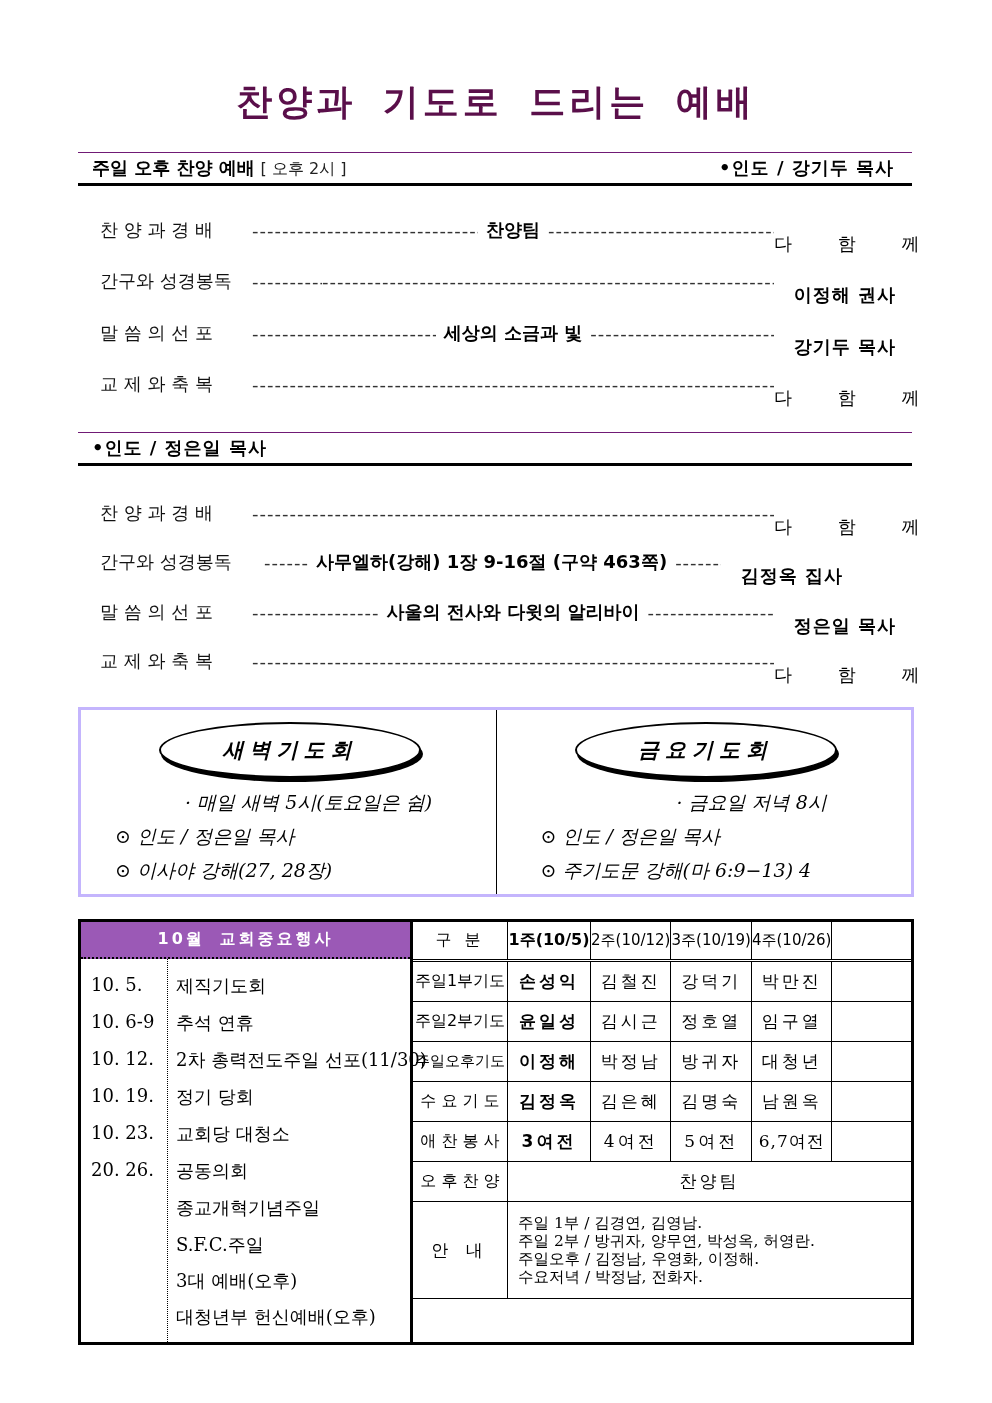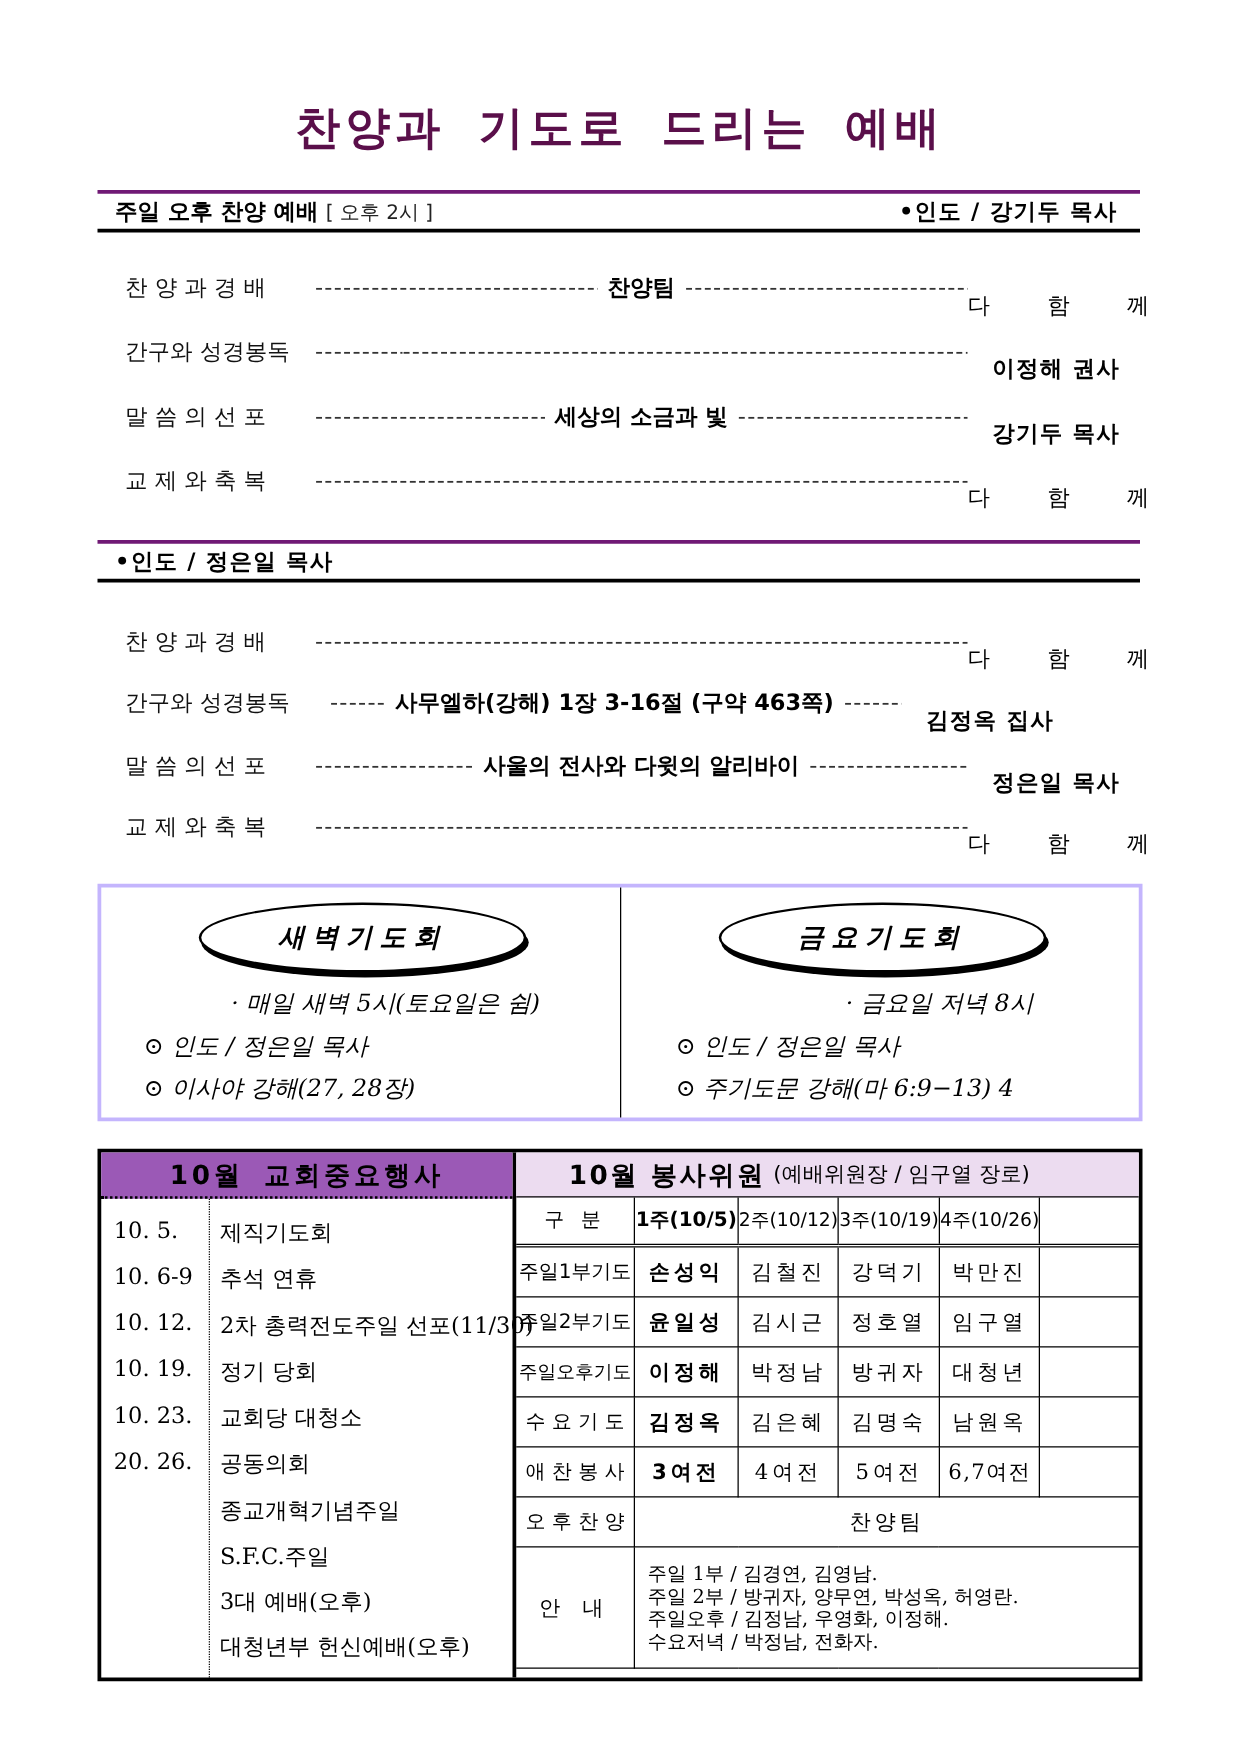--- a/index.html
+++ b/index.html
@@ -1,36 +1,36 @@
 <!DOCTYPE html>
 <html><head>
 <meta charset="utf-8">
 <style>
   html,body{margin:0;padding:0;background:#fff;}
   body{width:992px;height:1403px;position:relative;font-family:"DejaVu Sans","Liberation Sans",sans-serif;color:#000;overflow:hidden;}
   .title{position:absolute;left:0;width:992px;top:78px;text-align:center;font-size:36px;font-weight:bold;color:#5a0f4a;letter-spacing:4px;word-spacing:10px;}
-  .sec-head{position:absolute;left:78px;width:834px;height:34px;border-top:3px solid #701a75;border-bottom:3px solid #000;display:flex;align-items:center;justify-content:space-between;box-sizing:border-box;padding:0 18px 0 14px;font-size:18px;}
+  .sec-head{position:absolute;left:78px;width:834px;height:34px;border-top:1px solid #701a75;border-bottom:3px solid #000;display:flex;align-items:center;justify-content:space-between;box-sizing:border-box;padding:0 18px 0 14px;font-size:18px;}
   .sec-head .l b{font-weight:bold;}
   .sec-head .l span.sub{font-weight:normal;font-size:16px;color:#222;}
   .sec-head .r{font-weight:bold;letter-spacing:1px;}
   .row{position:absolute;left:100px;width:796px;height:30px;display:flex;align-items:center;font-size:18px;white-space:nowrap;}
   .row .lab{width:152px;letter-spacing:0px;color:#111;}
   .row .dash{flex:1;overflow:hidden;color:#333;letter-spacing:1px;}
   .row .mid{font-weight:bold;padding:0 8px;}
   .row .who{width:122px;text-align:right;font-weight:bold;letter-spacing:1px;margin-top:27px;}
   .row .who.normal{font-weight:normal;letter-spacing:20px;}
   .dash::before{content:"--------------------------------------------------------------------------------------------------------------------------------------------";}
   .box2{position:absolute;left:78px;top:707px;width:836px;height:190px;border:3px solid #c4b5fd;box-sizing:border-box;display:flex;font-style:italic;}
   .box2 .half{flex:1;position:relative;}
   .box2 .half:first-child{border-right:1.5px solid #000;}
   .oval{position:absolute;left:78px;top:12px;width:258px;height:52px;border:2px solid #000;border-radius:50%;box-shadow:2px 4px 0 #000;display:flex;align-items:center;justify-content:center;font-weight:bold;font-size:21px;letter-spacing:6px;background:#fff;}
   .box2 .line{position:absolute;font-family:"DejaVu Serif","Liberation Serif",serif;font-size:19px;white-space:nowrap;}
   .t3{position:absolute;left:78px;top:919px;width:836px;height:426px;border:3px solid #000;box-sizing:border-box;}
   .left-col{position:absolute;left:0;top:0;width:332px;height:100%;border-right:3px solid #000;box-sizing:border-box;}
-  .left-head{height:35px;background:#9b59b6;color:#000000;font-weight:bold;font-size:21px;display:flex;align-items:center;justify-content:center;letter-spacing:3px;word-spacing:6px;border-bottom:2px dotted #000;}
+  .left-head{height:35px;background:#9b59b6;color:#ffffff;font-weight:bold;font-size:16px;display:flex;align-items:center;justify-content:center;letter-spacing:3px;word-spacing:6px;border-bottom:2px dotted #000;}
   .ev{position:absolute;font-family:"DejaVu Serif","Liberation Serif",serif;font-size:18px;white-space:nowrap;}
   .vdot{position:absolute;left:86px;top:37px;bottom:0;border-left:1.5px dotted #000;}
   .right-col{position:absolute;left:332px;top:0;right:0;height:100%;}
   .right-head{height:35px;background:#ecdcf0;display:flex;align-items:center;padding-left:42px;font-size:21px;font-weight:bold;letter-spacing:2px;border-bottom:1.5px solid #000;white-space:nowrap;}
   .right-head .sub{font-weight:normal;font-size:17px;letter-spacing:0;margin-left:6px;}
   table.sv{border-collapse:collapse;width:100%;font-size:17px;}
   table.sv td{border:1px solid #000;height:39px;text-align:center;white-space:nowrap;padding:0;}
   table.sv tr:first-child td{border-top:none;height:37px;}
   table.sv tr.hdr td{border-bottom:3px double #000;}
   table.sv td:first-child{border-left:none;width:94px;font-size:16px;}
@@ -80,21 +80,21 @@
 </div>
 
 <div class="row" style="top:498px;">
   <span class="lab">찬 양 과   경 배</span>
   <span class="dash"></span>
   <span class="who normal">다  함  께</span>
 </div>
 <div class="row" style="top:547px;">
   <span class="lab">간구와 성경봉독</span>
   <span class="dash" style="max-width:44px;margin-left:12px"></span>
-  <span class="mid">사무엘하(강해) 1장 3-16절 (구약 463쪽)</span>
+  <span class="mid">사무엘하(강해) 1장 9-16절 (구약 463쪽)</span>
   <span class="dash" style="max-width:46px"></span>
   <span class="who">김정옥 집사</span>
 </div>
 <div class="row" style="top:597px;">
   <span class="lab">말 씀 의   선 포</span>
   <span class="dash"></span>
   <span class="mid">사울의 전사와 다윗의 알리바이</span>
   <span class="dash"></span>
   <span class="who">정은일 목사</span>
 </div>
@@ -135,24 +135,20 @@
     <div class="ev" style="left:95px;top:200px;">교회당 대청소</div>
     <div class="ev" style="left:10px;top:237px;">20. 26.</div>
     <div class="ev" style="left:95px;top:237px;">공동의회</div>
     <div class="ev" style="left:95px;top:274px;">종교개혁기념주일</div>
     <div class="ev" style="left:95px;top:311px;">S.F.C.주일</div>
     <div class="ev" style="left:95px;top:347px;">3대 예배(오후)</div>
     <div class="ev" style="left:95px;top:383px;">대청년부 헌신예배(오후)</div>
   </div>
 
   <div class="right-col">
-    <div class="right-head">
-      <span>10월 봉사위원</span>
-      <span class="sub">(예배위원장 / 임구열 장로)</span>
-    </div>
     <table class="sv">
       <tbody>
           <tr class="hdr">
         <td style="letter-spacing:4px">구    분</td>
         <td style="font-weight:bold;font-size:16px">1주(10/5)</td>
         <td style="font-size:15px">2주(10/12)</td>
         <td style="font-size:15px">3주(10/19)</td>
         <td style="font-size:15px">4주(10/26)</td>
         <td></td>
       </tr>

